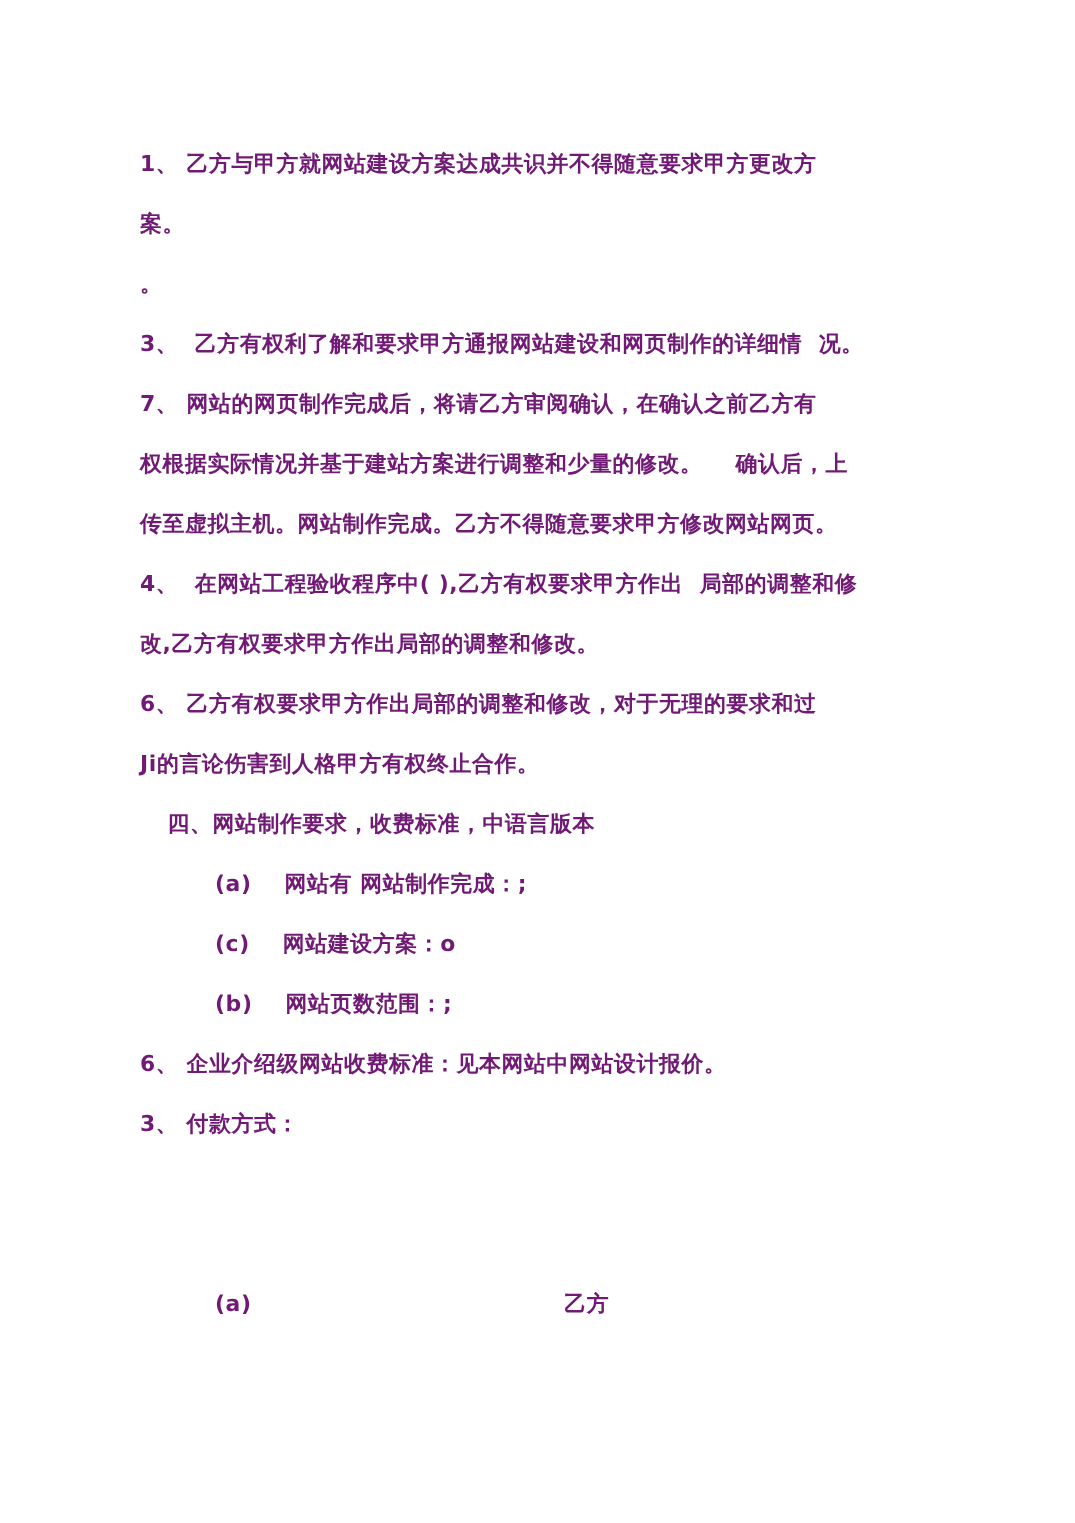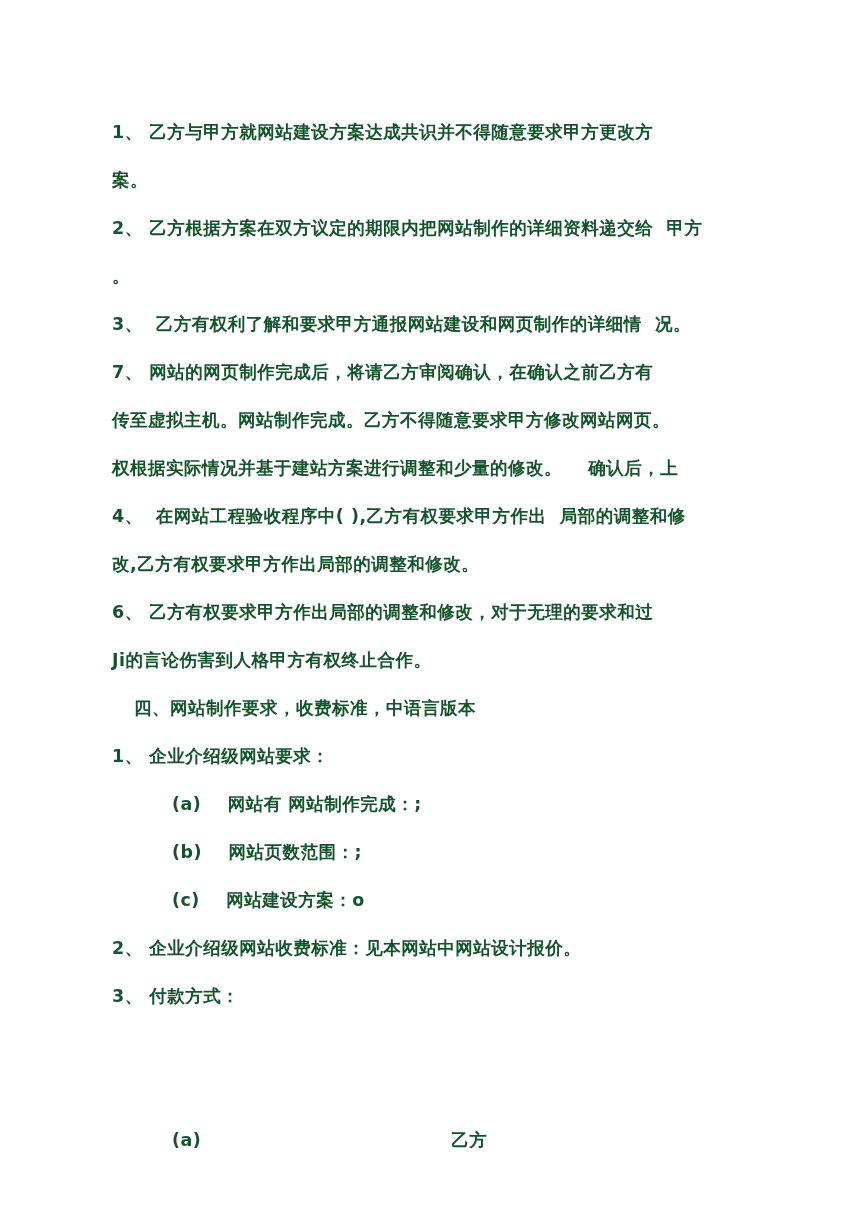--- a/index.html
+++ b/index.html
@@ -20,21 +20,21 @@
   }
   .doc-body {
     position: absolute;
     left: 112px;
     top: 108px;
     width: 640px;
   }
   .para {
     font-size: 17.5px;
     font-weight: bold;
-    color: #14532d;
+    color: #701a75;
     line-height: 48px;
     letter-spacing: 0.5px;
     white-space: pre-wrap;
     word-break: break-all;
   }
   .p-indent-1 {
     text-indent: 0;
   }
   .p-indent-2 {
     padding-left: 22px;
@@ -54,41 +54,40 @@
   }
 </style>
 </head>
 <body>
 
 <div class="page">
   <div class="doc-body">
 
     <div class="para p-indent-1"><span class="line-wrap">1、 乙方与甲方就网站建设方案达成共识并不得随意要求甲方更改方</span><span class="line-wrap">案。</span></div>
 
-    <div class="para p-indent-1"><span class="line-wrap">2、 乙方根据方案在双方议定的期限内把网站制作的详细资料递交给  甲方</span><span class="line-wrap">。</span></div>
+    <div class="para p-indent-1"><span class="line-wrap">。</span></div>
 
     <div class="para p-indent-1"><span class="line-wrap">3、  乙方有权利了解和要求甲方通报网站建设和网页制作的详细情  况。</span></div>
 
-    <div class="para p-indent-1"><span class="line-wrap">7、 网站的网页制作完成后，将请乙方审阅确认，在确认之前乙方有</span><span class="line-wrap">传至虚拟主机。网站制作完成。乙方不得随意要求甲方修改网站网页。</span><span class="line-wrap">权根据实际情况并基于建站方案进行调整和少量的修改。    确认后，上</span></div>
+    <div class="para p-indent-1"><span class="line-wrap">7、 网站的网页制作完成后，将请乙方审阅确认，在确认之前乙方有</span><span class="line-wrap">权根据实际情况并基于建站方案进行调整和少量的修改。    确认后，上</span><span class="line-wrap">传至虚拟主机。网站制作完成。乙方不得随意要求甲方修改网站网页。</span></div>
 
     <div class="para p-indent-1"><span class="line-wrap">4、  在网站工程验收程序中( ),乙方有权要求甲方作出  局部的调整和修</span><span class="line-wrap">改,乙方有权要求甲方作出局部的调整和修改。</span></div>
 
     <div class="para p-indent-1"><span class="line-wrap">6、 乙方有权要求甲方作出局部的调整和修改，对于无理的要求和过</span><span class="line-wrap">Ji的言论伤害到人格甲方有权终止合作。</span></div>
 
     <div class="para p-indent-2"><span class="line-wrap">四、网站制作要求，收费标准，中语言版本</span></div>
 
-    <div class="para p-indent-1"><span class="line-wrap">1、 企业介绍级网站要求：</span></div>
 
     <div class="para p-indent-3"><span class="line-wrap">(a)    网站有 网站制作完成：;</span></div>
 
+    <div class="para p-indent-3"><span class="line-wrap">(c)    网站建设方案：o</span></div>
+
     <div class="para p-indent-3"><span class="line-wrap">(b)    网站页数范围：;</span></div>
 
-    <div class="para p-indent-3"><span class="line-wrap">(c)    网站建设方案：o</span></div>
-
-    <div class="para p-indent-1"><span class="line-wrap">2、 企业介绍级网站收费标准：见本网站中网站设计报价。</span></div>
+    <div class="para p-indent-1"><span class="line-wrap">6、 企业介绍级网站收费标准：见本网站中网站设计报价。</span></div>
 
     <div class="para p-indent-1"><span class="line-wrap">3、 付款方式：</span></div>
 
     <div class="para">
       <span class="line-wrap"><span class="p-spread" style="padding-left:60px; display:inline-block;"><span>(a)</span></span><span class="tab-gap"></span><span>乙方</span></span>
       
     </div>
 
   </div>
 </div>

